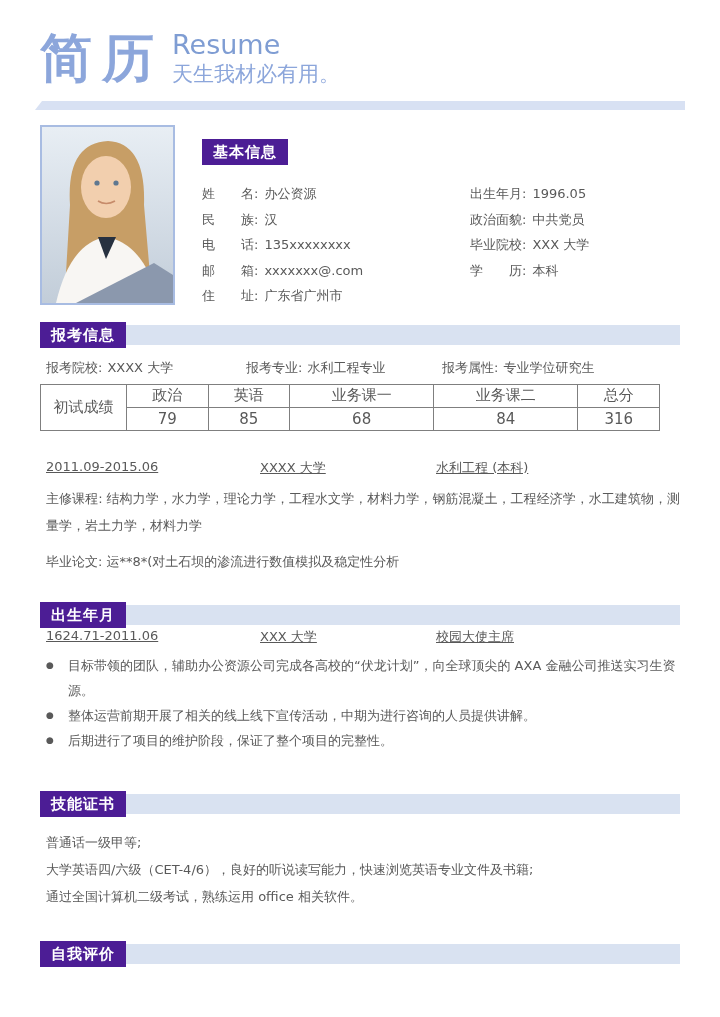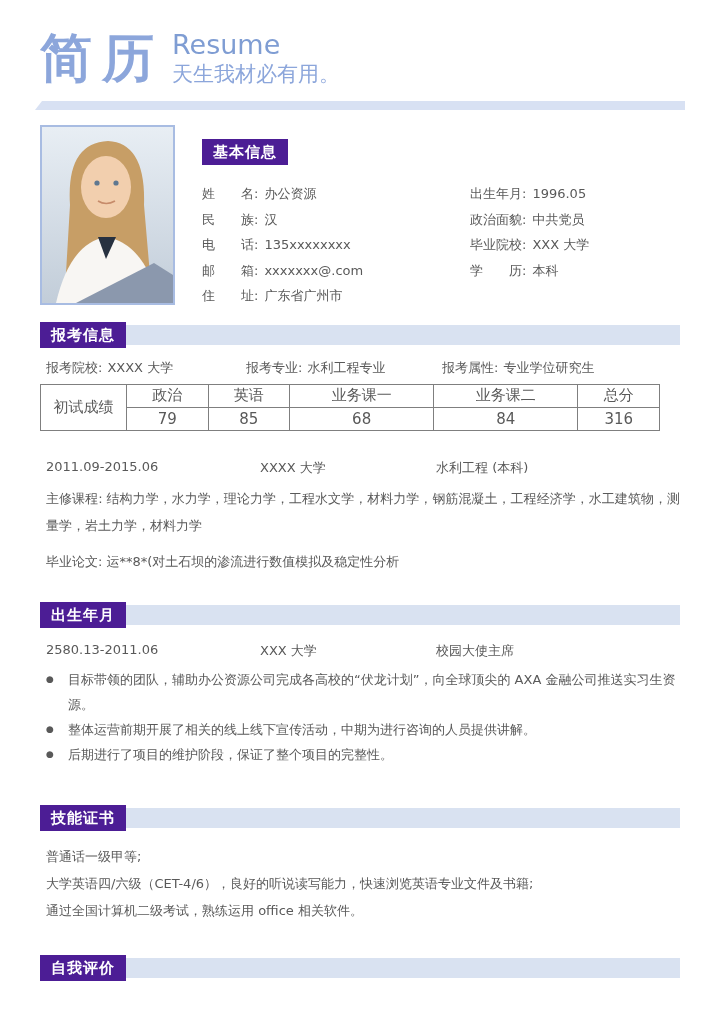--- a/index.html
+++ b/index.html
@@ -52,21 +52,21 @@
   .meta-label { margin-right: 5px; }
   table.score-table {
     width: 620px; margin-top: 7px; border-collapse: collapse;
     font-size: 15px; color: #595959;
   }
   table.score-table td {
     border: 1px solid #7f7f7f; text-align: center; height: 23px; padding: 0 4px;
   }
   
   .edu-section { margin-top: 28px; }
-  .line3 { display: flex; margin-top: 14px; padding-left: 6px; }
+  .line3 { display: flex; padding-left: 6px; text-decoration: underline; }
   .line3 .c1 { width: 214px; flex: none; }
   .line3 .c2 { width: 176px; flex: none; }
   .line3 .c3 { flex: 1; }
   .para { margin-top: 8px; padding-left: 6px; line-height: 27px; text-align: justify; }
   .thesis { margin-top: 13px; padding-left: 6px; line-height: 20px; }
   .plabel { margin-right: 4px; }
   
   .campus-section { margin-top: 30px; }
   ul.bullets { list-style: none; margin-top: 7px; }
   ul.bullets li { display: flex; line-height: 25px; padding-left: 6px; }
@@ -179,21 +179,21 @@
         <span class="plabel">毕业论文:</span><span>运**8*(对土石坝的渗流进行数值模拟及稳定性分析</span>
       </div>
     </div>
 
     <div class="campus-section">
       <div class="sec-title">
         <span class="title-box">出生年月</span>
         <span class="band"></span>
       </div>
       <div class="line3">
-        <span class="c1">2580.13-2011.06</span>
+        <span class="c1">1624.71-2011.06</span>
         <span class="c2">XXX 大学</span>
         <span class="c3">校园大使主席</span>
       </div>
       <ul class="bullets" id="campus-bullets">
           <li>
             <span class="blt">●</span>
             <span>目标带领的团队，辅助办公资源公司完成各高校的“伏龙计划”，向全球顶尖的 AXA 金融公司推送实习生资源。</span>
           </li>
           <li>
             <span class="blt">●</span>

